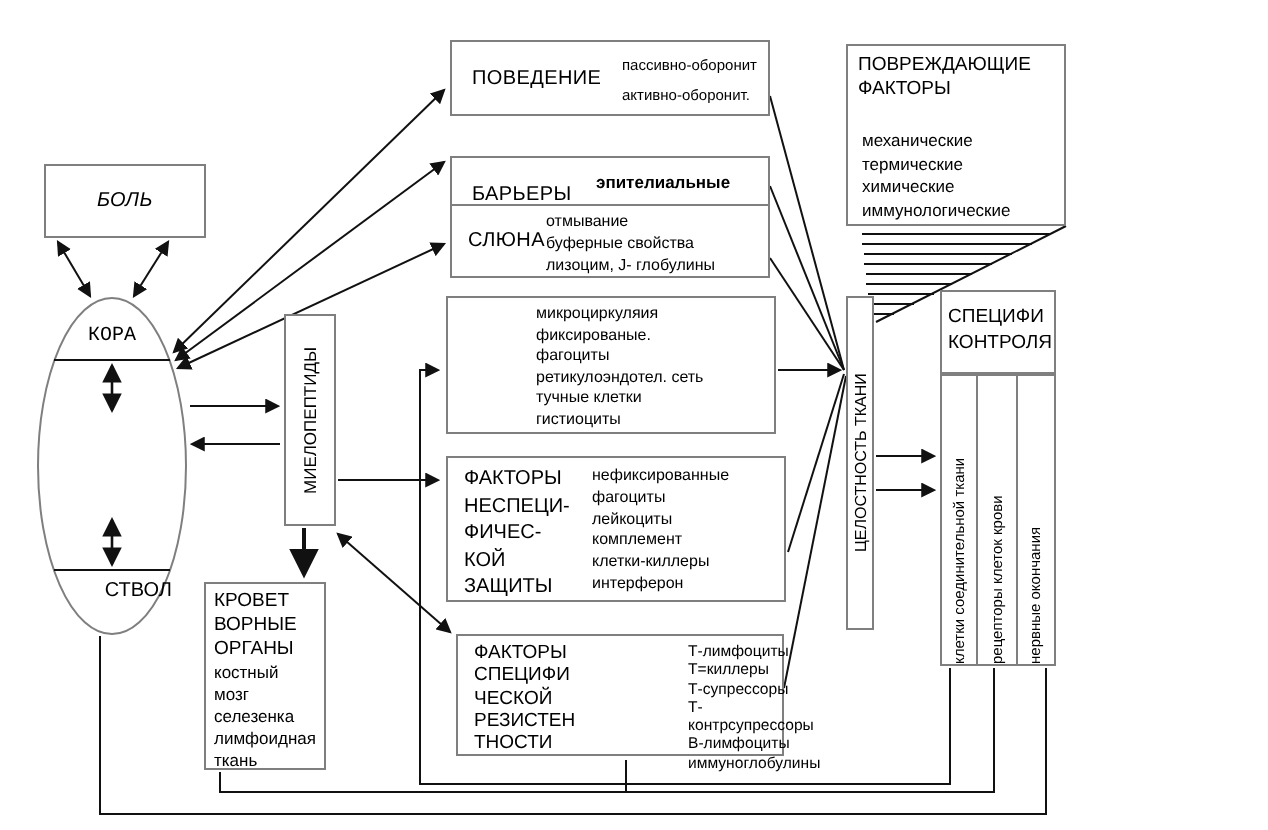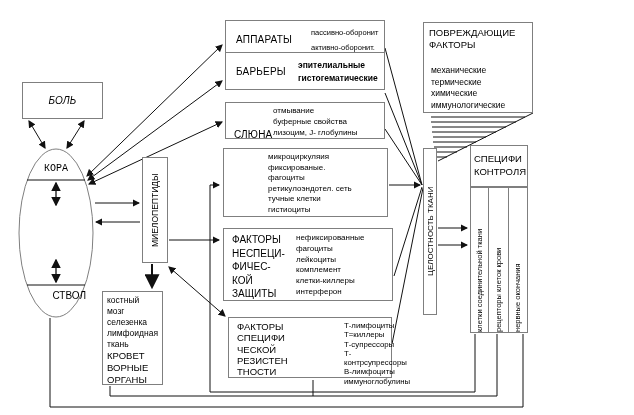--- a/index.html
+++ b/index.html
@@ -88,44 +88,44 @@
   </div>
 
   <div style="position:absolute;left:26px;top:163px;width:60px;text-align:center;font-size:10px;font-family:Liberation Mono, monospace;">КОРА</div>
   <div style="position:absolute;left:26px;top:290px;width:60px;text-align:right;font-size:10px;">СТВОЛ</div>
 
   <div class="box cc" style="left:142px;top:157px;width:26px;height:106px;">
     <span class="vt" style="font-size:8.5px;text-align:center;">МИЕЛОПЕПТИДЫ</span>
   </div>
 
   <div class="box" style="left:102px;top:291px;width:61px;height:94px;padding:3px 0 0 4px;">
+    <div class="ml" style="font-size:9.5px;line-height:12px;">КРОВЕТ
+ВОРНЫЕ
+ОРГАНЫ</div>
     <div class="ml" style="font-size:8.5px;line-height:11px;">костный
 мозг
 селезенка
 лимфоидная
 ткань</div>
-    <div class="ml" style="font-size:9.5px;line-height:12px;">КРОВЕТ
-ВОРНЫЕ
-ОРГАНЫ</div>
   </div>
 
   <div class="box" style="left:225px;top:20px;width:160px;height:38px;">
-    <div class="lbl" style="position:absolute;left:10px;top:0;height:100%;display:flex;align-items:center;">АППАРАТЫ</div>
+    <div class="lbl" style="position:absolute;left:10px;top:0;height:100%;display:flex;align-items:center;">ПОВЕДЕНИЕ</div>
     <div class="ml" style="position:absolute;left:85px;top:4px;font-size:7.5px;line-height:15px;">пассивно-оборонит
 активно-оборонит.</div>
   </div>
 
-  <div class="box" style="left:225px;top:52px;width:160px;height:38px;">
+  <div class="box" style="left:225px;top:78px;width:160px;height:38px;">
     <div class="lbl" style="position:absolute;left:10px;top:0;height:100%;display:flex;align-items:center;">БАРЬЕРЫ</div>
     <div class="ml" style="position:absolute;left:72px;top:6px;font-size:8.5px;line-height:13px;font-weight:bold;">эпителиальные
 гистогематические</div>
   </div>
 
   <div class="box" style="left:225px;top:102px;width:160px;height:37px;">
-    <div class="lbl" style="position:absolute;left:8px;top:14px;height:100%;display:flex;align-items:center;text-align:center;">СЛЮНА</div>
+    <div class="lbl" style="position:absolute;left:8px;top:0;height:100%;display:flex;align-items:center;text-align:center;">СЛЮНА</div>
     <div class="ml" style="position:absolute;left:47px;top:2px;font-size:8px;line-height:11px;">отмывание
 буферные свойства
 лизоцим, J- глобулины</div>
   </div>
 
   <div class="box" style="left:223px;top:148px;width:165px;height:69px;">
     <div class="ml" style="position:absolute;left:44px;top:3px;font-size:8px;line-height:10.5px;">микроциркуляия
 фиксированые.
 фагоциты
 ретикулоэндотел. сеть

